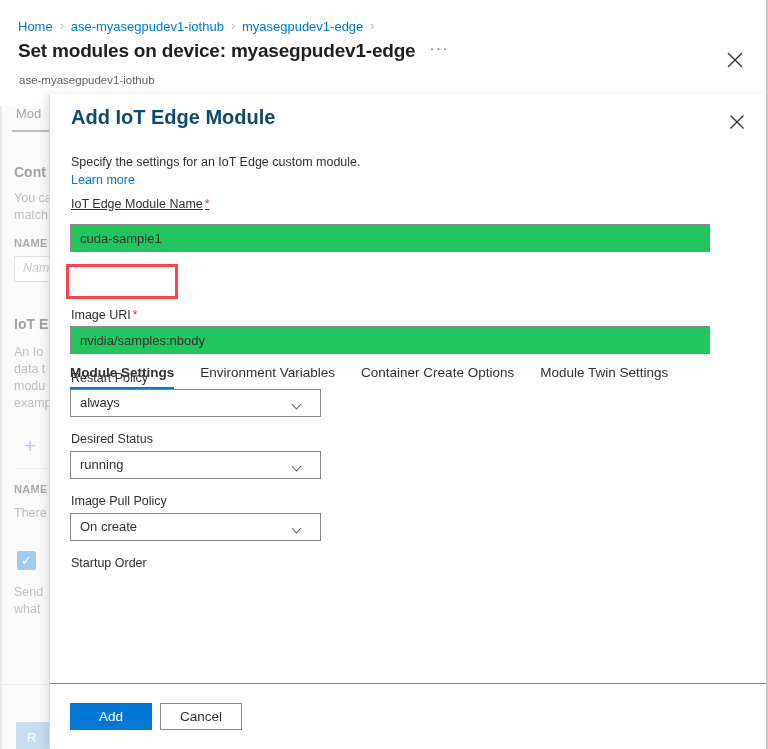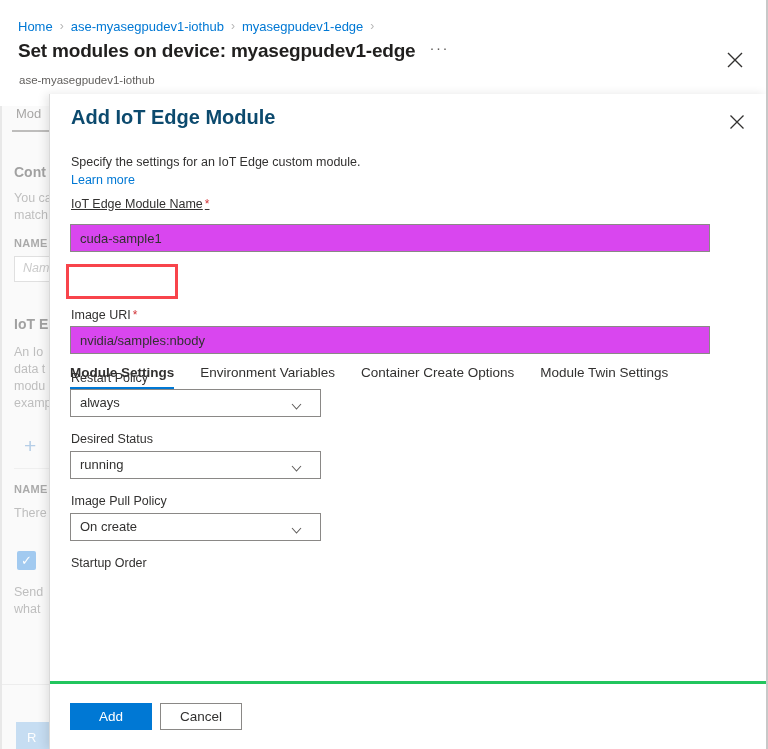--- a/index.html
+++ b/index.html
@@ -272,21 +272,21 @@
   .req-star {
     color: #d13438;
     margin-left: 2px;
     font-size: 12px;
   }
 
   .text-input {
     position: absolute;
     height: 28px;
     border: 1px solid #8a8886;
-    background: #d946ef;
+    background: #22c55e;
     box-sizing: border-box;
     font-family: "Liberation Sans", sans-serif;
     font-size: 13px;
     color: #323130;
     padding: 0 9px;
     line-height: 26px;
     outline: none;
   }
   .text-input::placeholder {
     color: #a19f9d;
@@ -363,21 +363,21 @@
     z-index: 30;
   }
 
   
   .dlg-footer {
     position: absolute;
     left: 0; bottom: 0;
     width: 717px;
     height: 65px;
     background: #ffffff;
-    border-top: 3px solid #22c55e;
+    border-top: 1px solid #22c55e;
   }
   .btn {
     position: absolute;
     top: 19px;
     height: 27px;
     font-family: "Liberation Sans", sans-serif;
     font-size: 13.5px;
     box-sizing: border-box;
     cursor: pointer;
     line-height: 25px;

